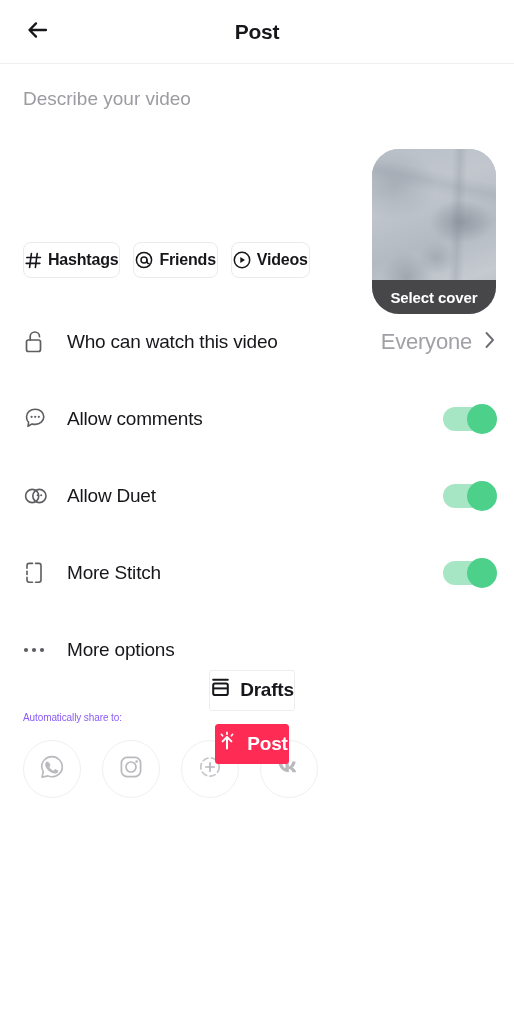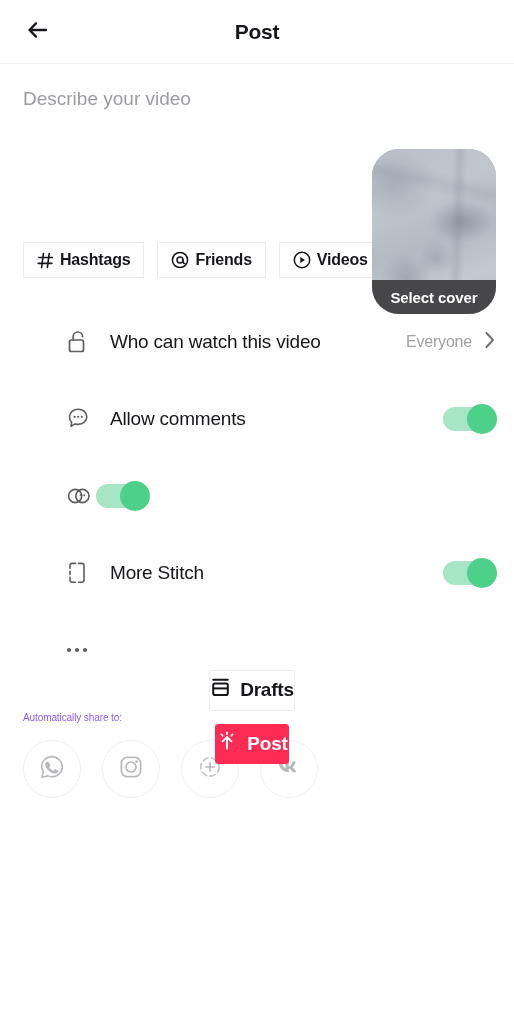--- a/index.html
+++ b/index.html
@@ -118,23 +118,23 @@
   .chips {
     display: flex;
     gap: 13px;
     padding: 10px 0 0 23px;
   }
   .chip {
     display: inline-flex;
     align-items: center;
     gap: 6px;
     height: 36px;
-    padding: 0 13px;
+    padding: 0 1px;
     border: 1px solid #eceaec;
-    border-radius: 0;
+    border-radius: 8px;
     background: #fff;
     font-size: 16px;
     font-weight: bold;
     color: #17161a;
     cursor: pointer;
     letter-spacing: -0.2px;
   }
   .chip-glyph { display: flex; align-items: center; }
 
   
@@ -145,38 +145,37 @@
   }
 
   
   .rows { padding-top: 6px; }
   .row {
     display: flex;
     align-items: center;
     height: 77px;
     padding: 0 18px 0 23px;
     cursor: pointer;
-    margin-left: 43px;
   }
   .row-icon {
     width: 30px;
     min-width: 30px;
     display: flex;
     align-items: center;
     justify-content: flex-start;
   }
   .row-label {
     flex: 1;
     margin-left: 14px;
     font-size: 19px;
     color: #17161a;
     letter-spacing: -0.2px;
   }
   .row-value {
-    font-size: 16px;
+    font-size: 22px;
     color: #a0a0a6;
     margin-right: 12px;
     letter-spacing: -0.2px;
   }
 
   
   .toggle {
     position: relative;
     width: 53px;
     height: 24px;
@@ -349,20 +348,21 @@
 
     <div class="row">
       <span class="row-icon">
         <svg width="27" height="22" viewBox="0 0 27 22" fill="none">
           <circle cx="9.2" cy="11" r="6.6" stroke="#5d5d62" stroke-width="1.6"></circle>
           <circle cx="16.4" cy="11" r="6.6" stroke="#5d5d62" stroke-width="1.6"></circle>
           <circle cx="14.6" cy="10.2" r="1" fill="#5d5d62"></circle>
           <circle cx="18.2" cy="10.2" r="1" fill="#5d5d62"></circle>
         </svg>
       </span>
+      <span class="row-label">Allow Duet</span>
       <span class="toggle">
         <span class="knob"></span>
       </span>
     </div>
 
     <div class="row">
       <span class="row-icon">
         <svg width="24" height="26" viewBox="0 0 24 26" fill="none">
           <path d="M9.5 3.4H6.2C5 3.4 4 4.4 4 5.6V8.2" stroke="#5d5d62" stroke-width="1.6" stroke-linecap="round"></path>
           <path d="M4 11.2V14.4" stroke="#5d5d62" stroke-width="1.6" stroke-linecap="round"></path>
@@ -377,20 +377,21 @@
     </div>
 
     <div class="row">
       <span class="row-icon">
         <svg width="26" height="8" viewBox="0 0 26 8" fill="none">
           <circle cx="3" cy="4" r="2.1" fill="#5d5d62"></circle>
           <circle cx="11" cy="4" r="2.1" fill="#5d5d62"></circle>
           <circle cx="19" cy="4" r="2.1" fill="#5d5d62"></circle>
         </svg>
       </span>
+      <span class="row-label">More options</span>
     </div>
   </div>
 
   <div class="share-section">
     <div class="share-title">Automatically share to:</div>
     <div class="share-icons">
 
       <div class="share-circle">
         <span>
           <svg width="28" height="28" viewBox="0 0 28 28" fill="none">

